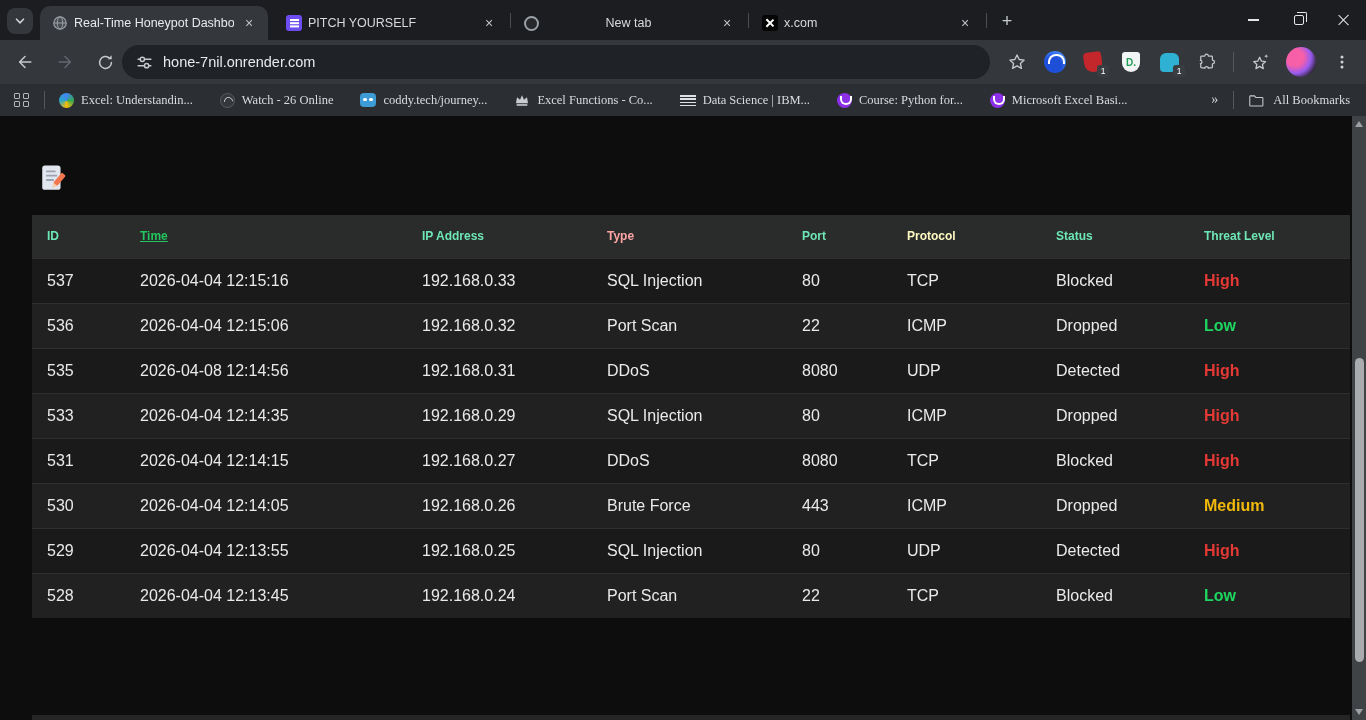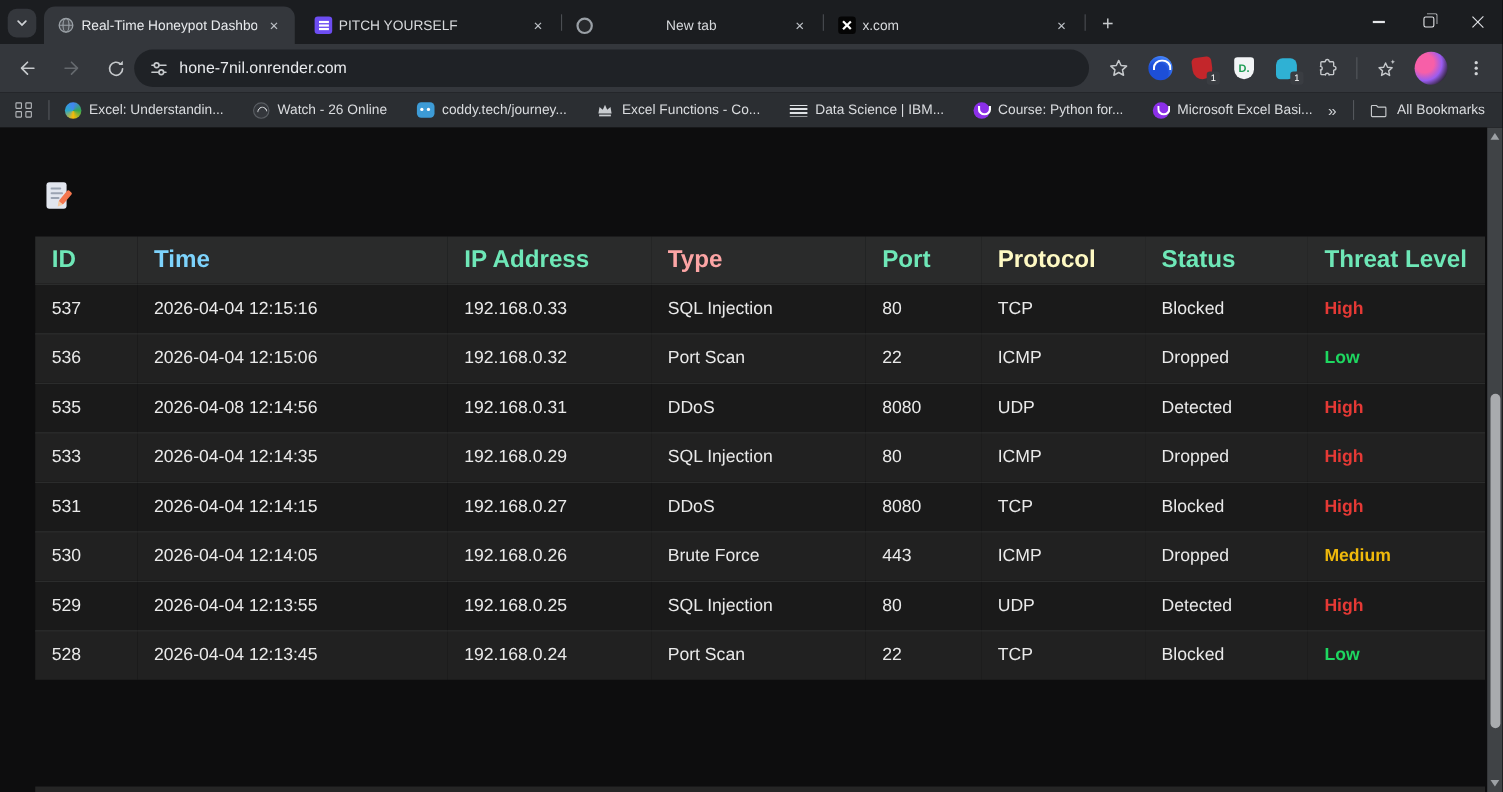--- a/index.html
+++ b/index.html
@@ -64,21 +64,21 @@
   .ext-dshield { width:18px; height:20px; background:#f2f4f6; border-radius:3px 3px 9px 9px;
     display:flex; align-items:center; justify-content:center; color:#1f9d55; font-weight:bold;
     font-size:10px; }
   .ext-teal { width:19px; height:19px; border-radius:6px 6px 8px 4px; background:#2fb1d4; }
   .toolbar-divider { width:1px; height:20px; background:#54575c; }
   .avatar { width:30px; height:30px; border-radius:50%;
     background:radial-gradient(circle at 30% 35%, #f75fa8 0 30%, #9a5cf0 55%, #2a2230 80%, #171417 100%); }
 
   
   .bookmarks { position:absolute; left:0; top:84px; width:1366px; height:32px; background:#2b2e32;
-    display:flex; align-items:center; color:#dadcdf; font-size:12.5px; }
+    display:flex; align-items:center; color:#dadcdf; font-size:12.5px;font-family:Liberation Serif, serif; }
   .bm-apps { margin-left:14px; display:grid; grid-template-columns:7px 7px; grid-gap:2px; }
   .bm-apps span { width:6px; height:6px; border:1.4px solid #b3b6ba; border-radius:1px; }
   .bm-divider { width:1px; height:18px; background:#54575c; margin:0 14px; }
   .bm-item { display:flex; align-items:center; gap:7px; margin-right:27px; white-space:nowrap; }
   .bm-globe { width:15px; height:15px; border-radius:50%;
     background:conic-gradient(#4285f4, #34a853, #fbbc05, #2aa7c9, #4285f4); }
   .bm-watch { width:15px; height:15px; border-radius:50%; background:#34373c; position:relative; border:1px solid #595d62;}
   .bm-watch::after { content:""; position:absolute; left:3px; top:3px; width:7px; height:7px;
     border:1.6px solid #d6d9dc; border-color:#d6d9dc transparent transparent #d6d9dc; border-radius:50%;
     transform:rotate(40deg); }
@@ -94,21 +94,21 @@
   .bm-chevrons { color:#cfd2d5; font-size:14px; letter-spacing:1px; }
   .allbm { display:flex; align-items:center; gap:8px; margin-right:16px; }
 
   
   .content { position:absolute; left:0; top:116px; width:1366px; height:604px; background:#0d0d0e; }
   .page-title { position:absolute; left:40px; top:48px; display:flex; align-items:center; gap:10px;
     color:#f2f2f2; font-size:26px; font-weight:bold; letter-spacing:.2px; }
   table.logs { position:absolute; left:32px; top:99px; width:1318px; border-collapse:collapse;
     table-layout:fixed; font-size:16px; color:#eaeaea; }
   table.logs th { height:43px; text-align:left; padding-left:15px; background:#2a2b2b;
-    font-size:22px; font-weight:bold; }
+    font-size:12px; font-weight:bold; }
   table.logs td { height:45px; padding-left:15px; border-top:1px solid #2e2f2f; font-weight:400; }
   table.logs tbody tr:nth-child(odd)  { background:#1a1a1a; }
   table.logs tbody tr:nth-child(even) { background:#212121; }
   table.logs td.threat { font-weight:bold; }
   .c1{width:93px}.c2{width:282px}.c3{width:185px}.c4{width:195px}
   .c5{width:105px}.c6{width:149px}.c7{width:148px}
   .row-sliver { position:absolute; left:32px; top:599px; width:1318px; height:5px; background:#252525; }
 
   
   .scrollbar { position:absolute; right:0; top:116px; width:14px; height:604px; background:#404346; }
@@ -325,21 +325,21 @@
           <col class="c3">
           <col class="c4">
         <col class="c5">
           <col class="c6">
           <col class="c7">
           <col>
       </colgroup>
       <thead>
         <tr>
             <th style="color: rgb(110, 231, 183);">ID</th>
-            <th style="color: #7dd3fc;">Time</th>
+            <th style="color: #22c55e; text-decoration: underline;">Time</th>
             <th style="color: rgb(110, 231, 183);">IP Address</th>
             <th style="color: #fca5a5;">Type</th>
             <th style="color: rgb(110, 231, 183);">Port</th>
             <th style="color: #fef9c3;">Protocol</th>
             <th style="color: rgb(110, 231, 183);">Status</th>
             <th style="color: rgb(110, 231, 183);">Threat Level</th>
           </tr>
       </thead>
       <tbody>
           <tr>

